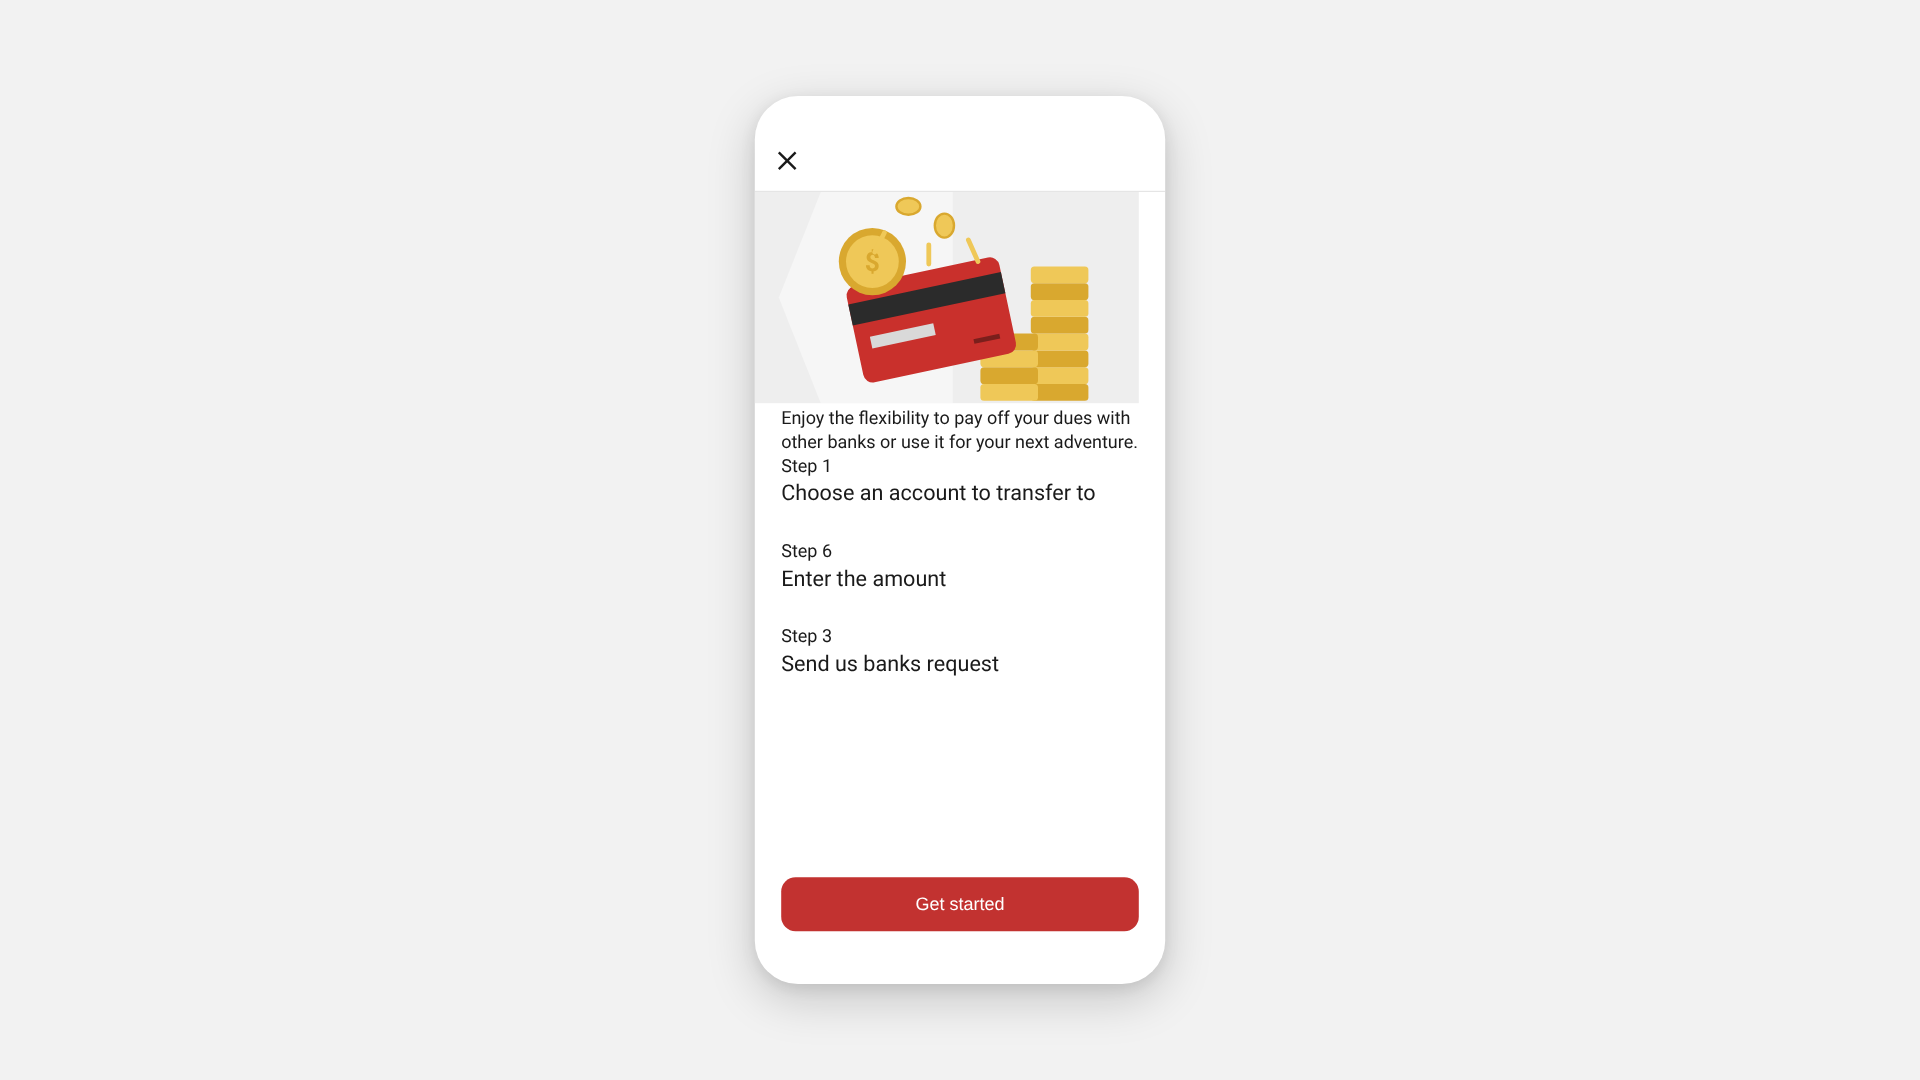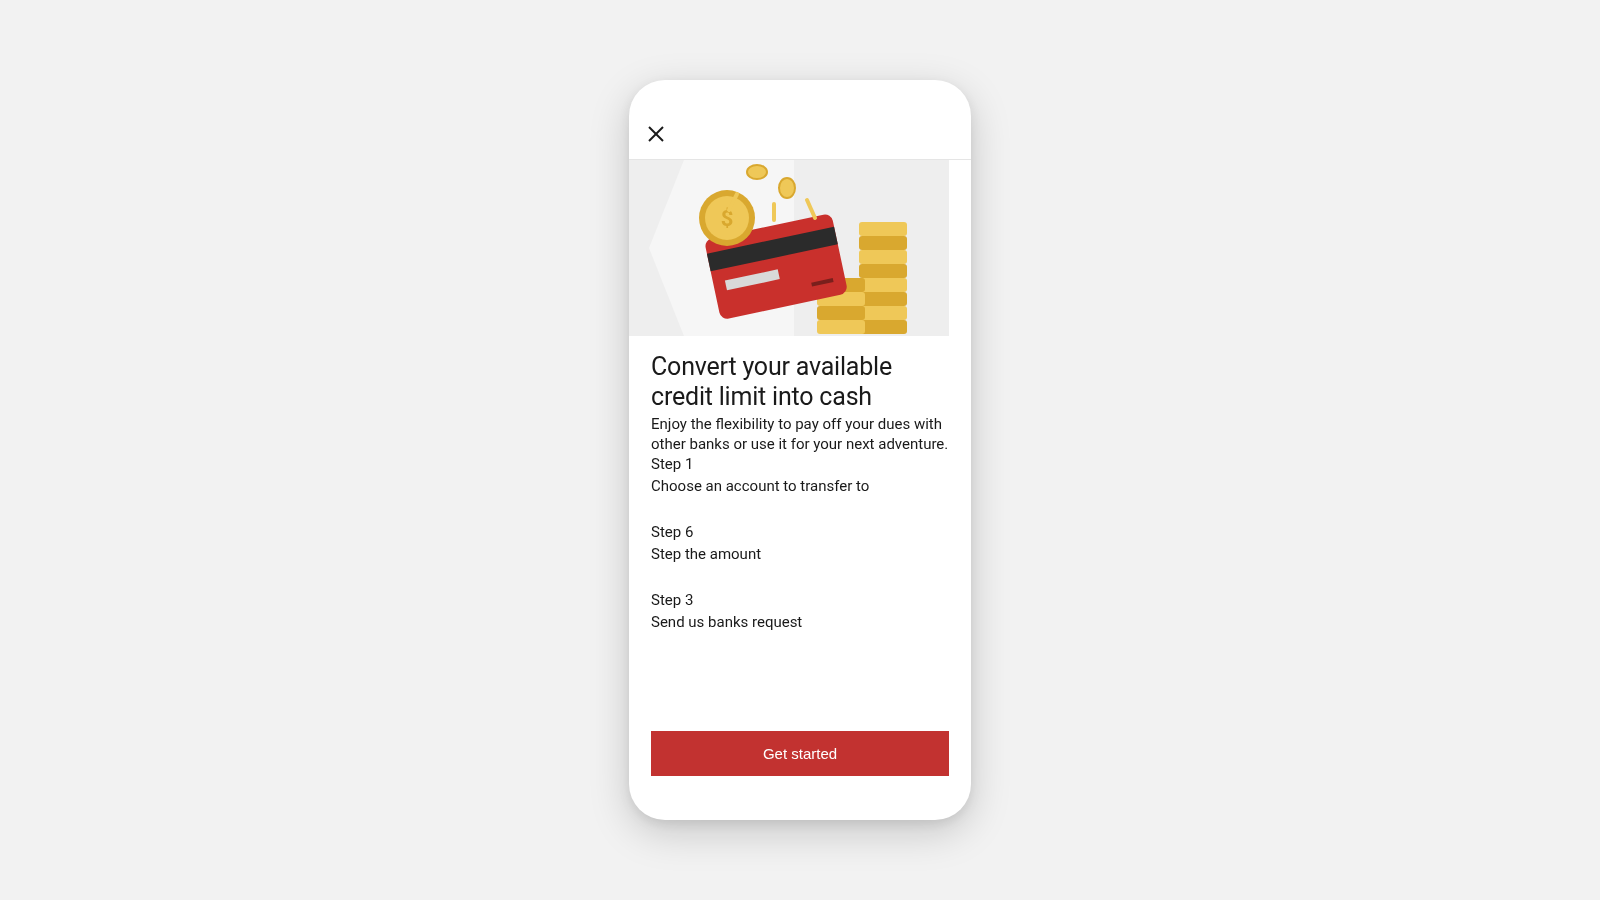--- a/index.html
+++ b/index.html
@@ -75,40 +75,40 @@
     }
     .step {
       margin-bottom: 28px;
     }
     .step-label {
       font-size: 15px;
       color: #1a1a1a;
       font-weight: 400;
     }
     .step-desc {
-      font-size: 15px;
+      font-size: 18px;
       color: #1a1a1a;
       margin-top: 4px;
     }
     .spacer {
       flex: 1;
     }
     .cta {
       margin: 0 22px 44px 22px;
     }
     .cta-button {
       width: 100%;
       height: 45px;
       background: #c23230;
       color: #ffffff;
       border: none;
       font-size: 15px;
       font-weight: 400;
       cursor: pointer;
-      border-radius: 0px;
+      border-radius: 12px;
     }
     
     .illus {
       position: absolute;
       inset: 0;
     }
   </style>
 </head>
 <body>
 
@@ -167,31 +167,30 @@
           <ellipse cx="128" cy="12" rx="10" ry="7" fill="#efc858" stroke="#d9a82f" stroke-width="2"></ellipse>
           <ellipse cx="158" cy="28" rx="8" ry="10" fill="#efc858" stroke="#d9a82f" stroke-width="2"></ellipse>
 
           <line x1="108" y1="34" x2="100" y2="50" stroke="#efc858" stroke-width="4" stroke-linecap="round"></line>
           <line x1="178" y1="40" x2="186" y2="58" stroke="#efc858" stroke-width="4" stroke-linecap="round"></line>
           <line x1="145" y1="44" x2="145" y2="60" stroke="#efc858" stroke-width="4" stroke-linecap="round"></line>
         </svg>
       </div>
     </div>
 
-    <h1 class="title">Convert your available credit limit into cash</h1>
     <p class="subtitle">Enjoy the flexibility to pay off your dues with other banks or use it for your next adventure.</p>
 
     <div class="steps">
       <div class="step">
         <div class="step-label">Step 1</div>
         <div class="step-desc">Choose an account to transfer to</div>
       </div>
       <div class="step">
         <div class="step-label">Step 6</div>
-        <div class="step-desc">Step the amount</div>
+        <div class="step-desc">Enter the amount</div>
       </div>
       <div class="step">
         <div class="step-label">Step 3</div>
         <div class="step-desc">Send us banks request</div>
       </div>
     </div>
 
     <div class="spacer"></div>
   </div>
 

